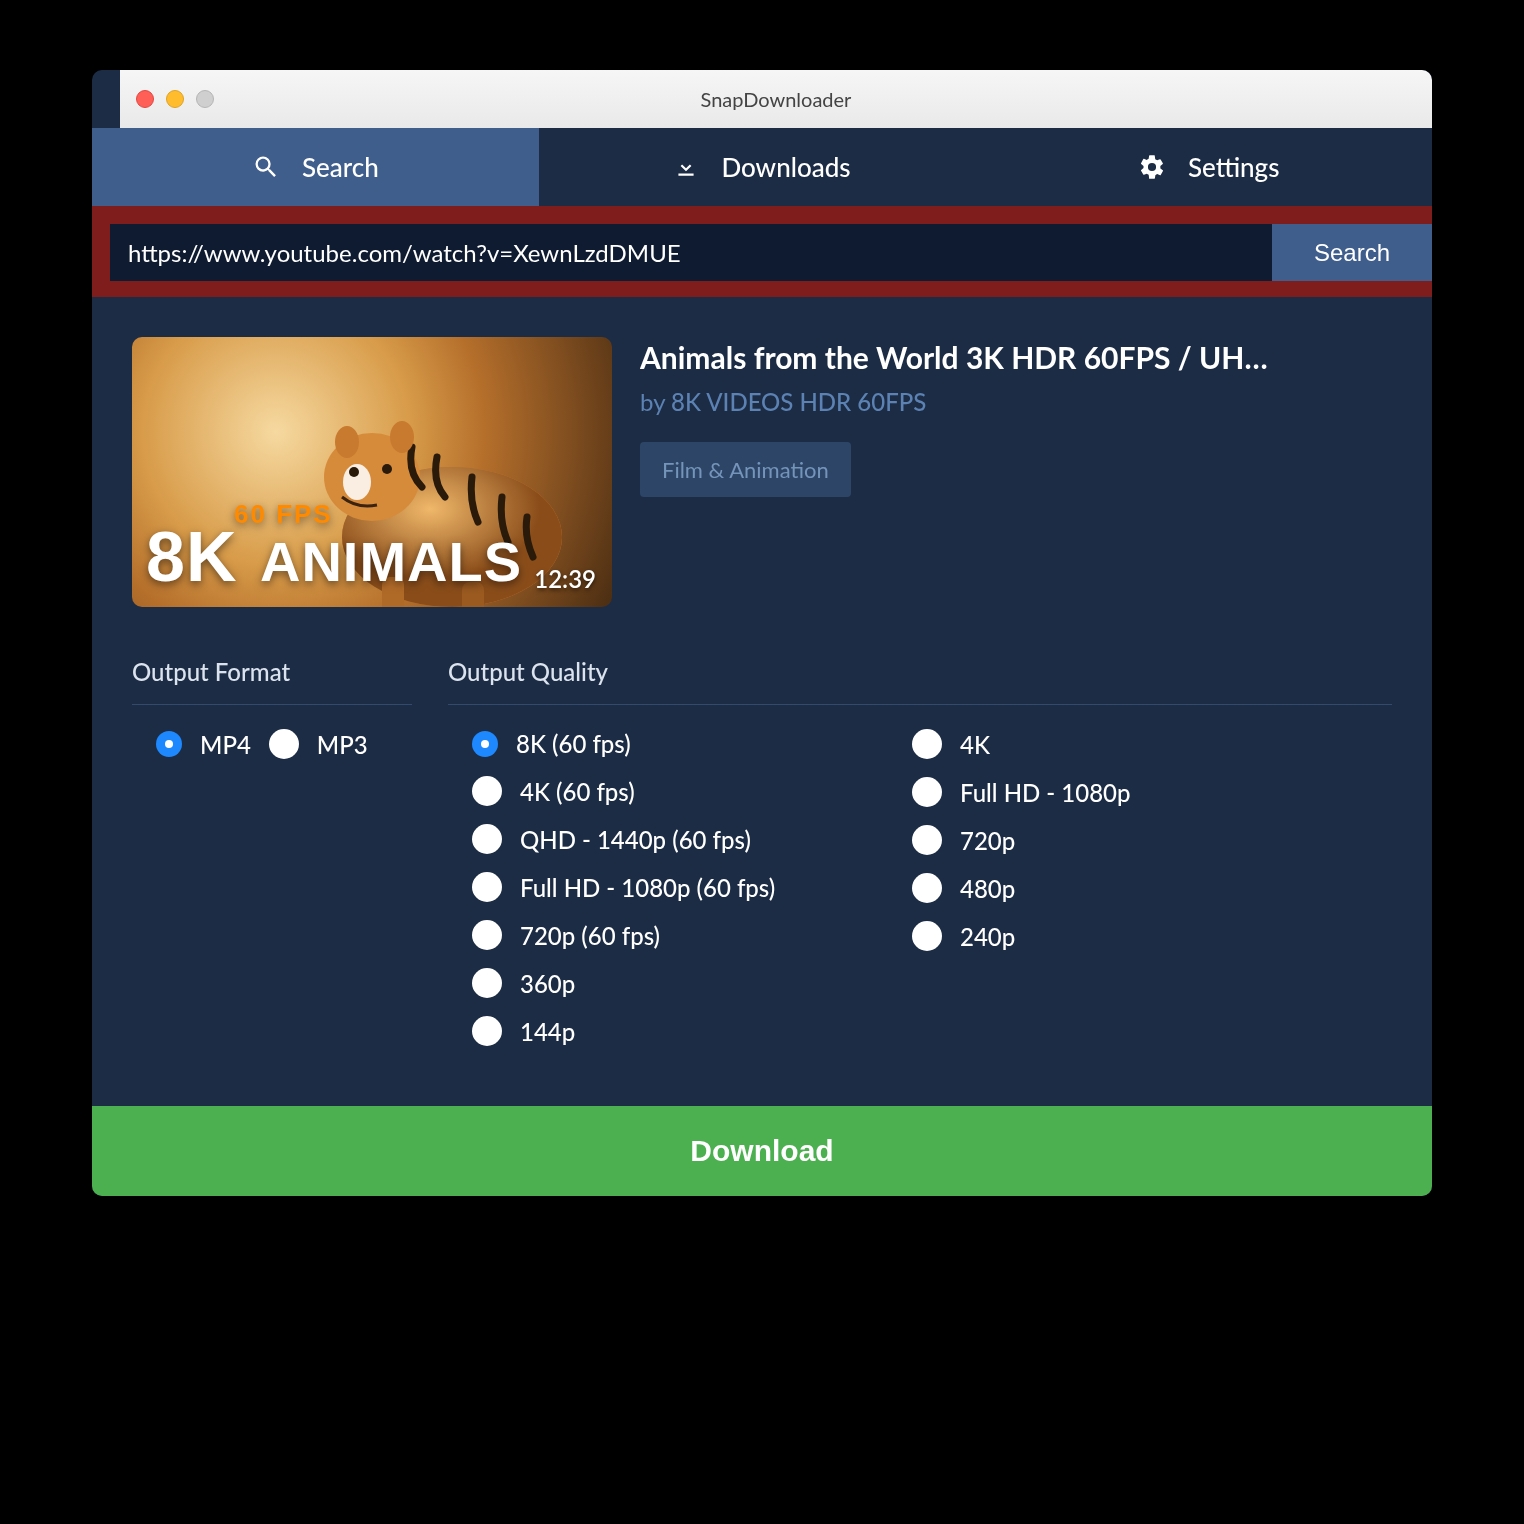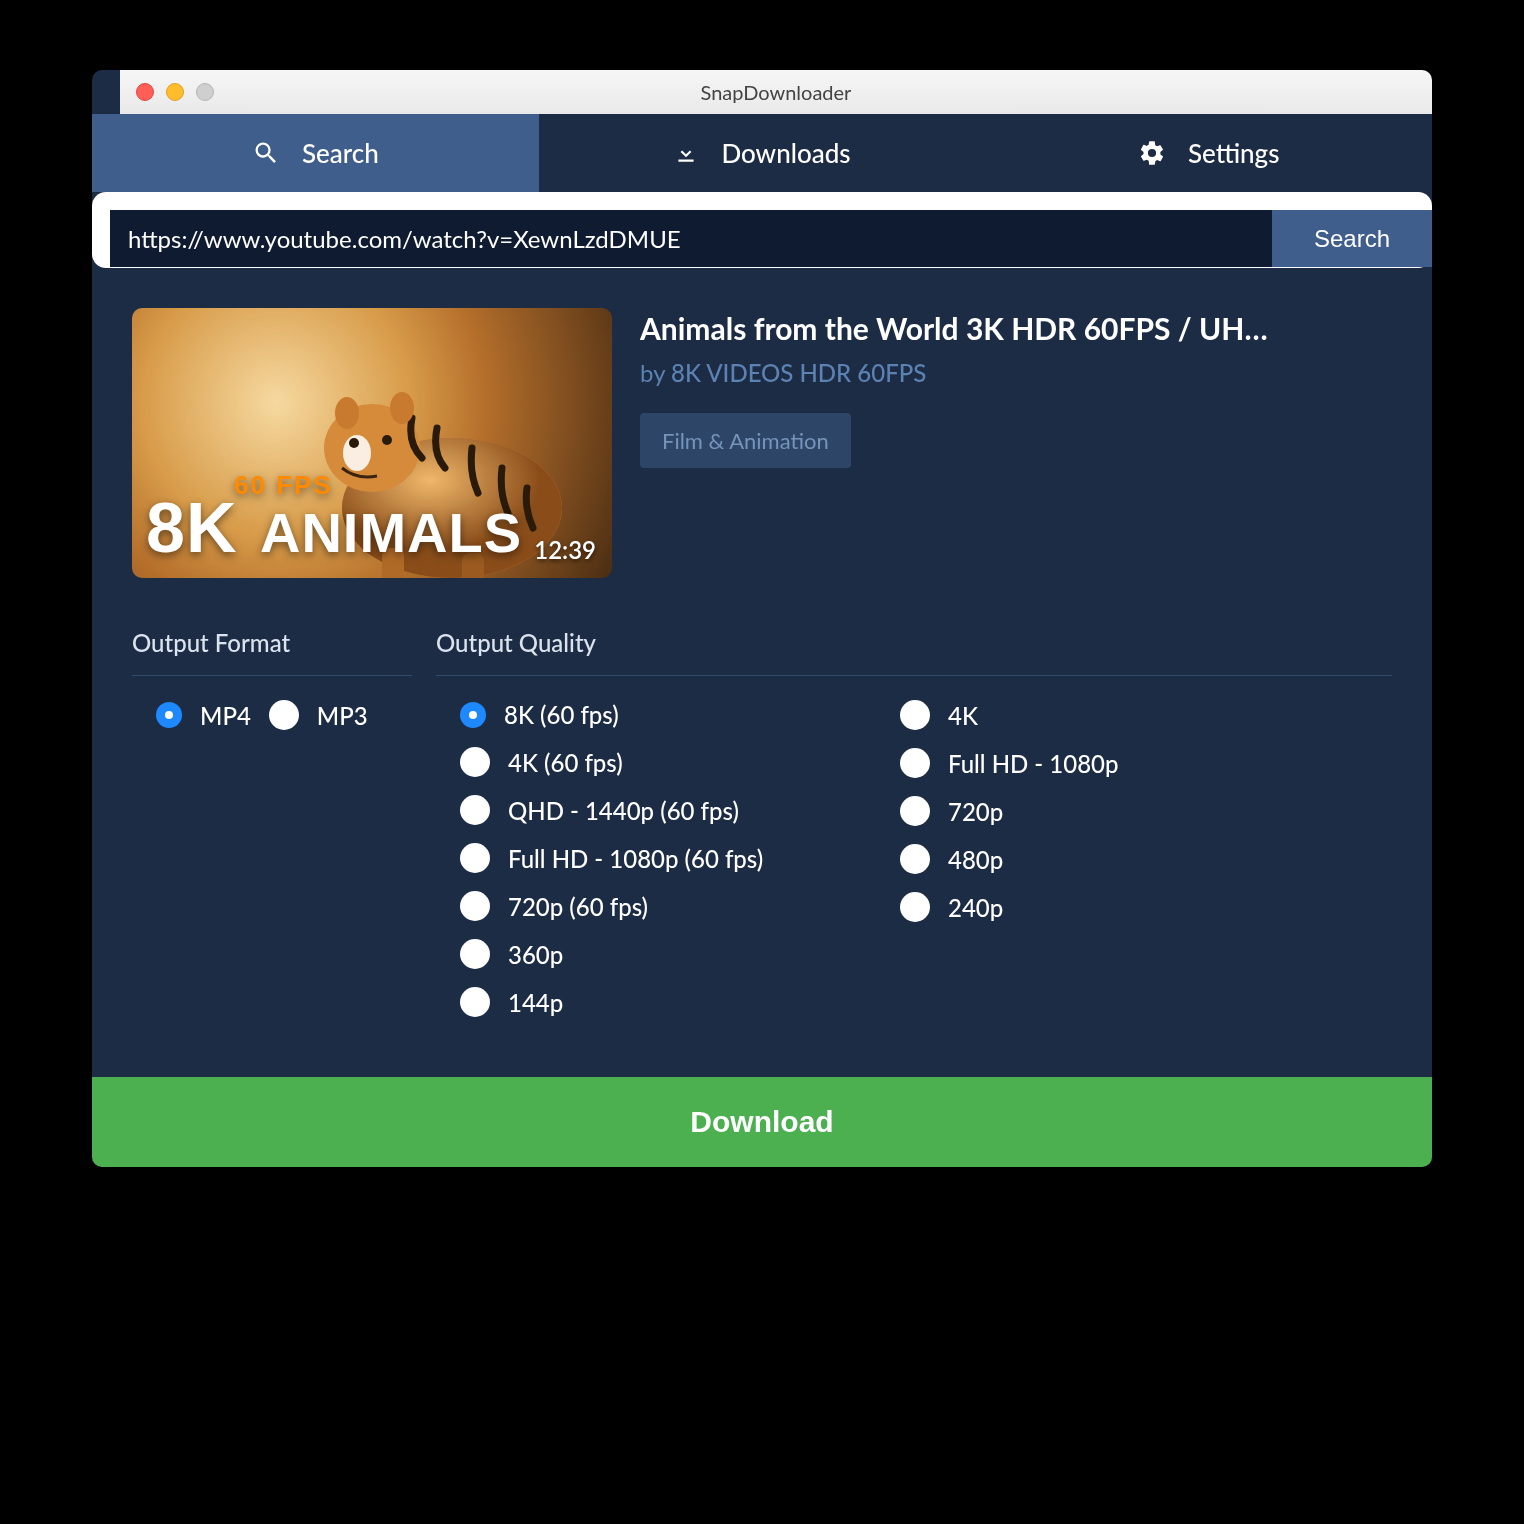--- a/index.html
+++ b/index.html
@@ -13,21 +13,21 @@
     padding-top: 70px;
   }
   .window {
     width: 1340px;
     border-radius: 10px;
     overflow: hidden;
     box-shadow: 0 20px 60px rgba(0,0,0,0.5);
     background: #1d2c45;
   }
   .titlebar {
-    height: 44px;
+    height: 58px;
     background: linear-gradient(#f6f6f6,#e9e9e9);
     display: flex;
     align-items: center;
     position: relative;
     margin-left: 28px;
   }
   .traffic {
     display: flex;
     gap: 12px;
     padding-left: 16px;
@@ -48,21 +48,21 @@
   .tab {
     flex:1; display:flex; align-items:center; justify-content:center;
     gap:22px; color:#fff; font-size:26px; font-weight:500;
     cursor:pointer;
   }
   .tab.active { background:#3f5e8c; }
   .tab svg { width:28px; height:28px; fill:#fff; }
   .tab .dl-icon { width:26px; height:26px; }
 
   .searchbar {
-    background:#ffffff; padding:18px 0 1px 18px; display:flex; gap:0;border-radius:14px;
+    background:#7f1d1d; padding:18px 0 16px 18px; display:flex; gap:0;
   }
   .url-input {
     flex:1; background:#0f1b30; color:#fff; border:none;
     font-size:24px; padding:14px 18px; outline:none;
     font-family:inherit;
   }
   .search-btn {
     width:160px; border:none; background:#3f5e8c; color:#fff;
     font-size:24px; font-weight:500; cursor:pointer;
   }
@@ -91,21 +91,21 @@
   }
   .meta { flex:1; padding-top:2px; }
   .video-title { color:#fff; font-size:30px; font-weight:700; white-space:nowrap; overflow:hidden; text-overflow:ellipsis;}
   .video-by { color:#5b82b2; font-size:24px; margin-top:12px;}
   .video-by .channel { font-weight:500;}
   .category-chip {
     display:inline-block; margin-top:26px; background:#2d4668; color:#7494b9;
     font-size:22px; padding:14px 22px; border-radius:4px;
   }
 
-  .options-row { display:flex; gap:24px; }
+  .options-row { display:flex; gap:36px; }
   .col { }
   .col.format { width:280px; }
   .col.quality { flex:1; }
   .col-title { color:#dbe3ee; font-size:24px; font-weight:500; padding-bottom:18px; border-bottom:1px solid #324a6d; margin-bottom:24px;}
   .radio-list { display:flex; flex-direction:row; gap:18px; padding-left:24px;}
   .radio-grid { display:flex; gap:60px; }
   .radio-col { display:flex; flex-direction:column; gap:18px; padding-left:24px; min-width:380px;}
   .radio {
     display:flex; align-items:center; gap:18px; cursor:pointer;
     color:#fff; font-size:24px; font-weight:500;

